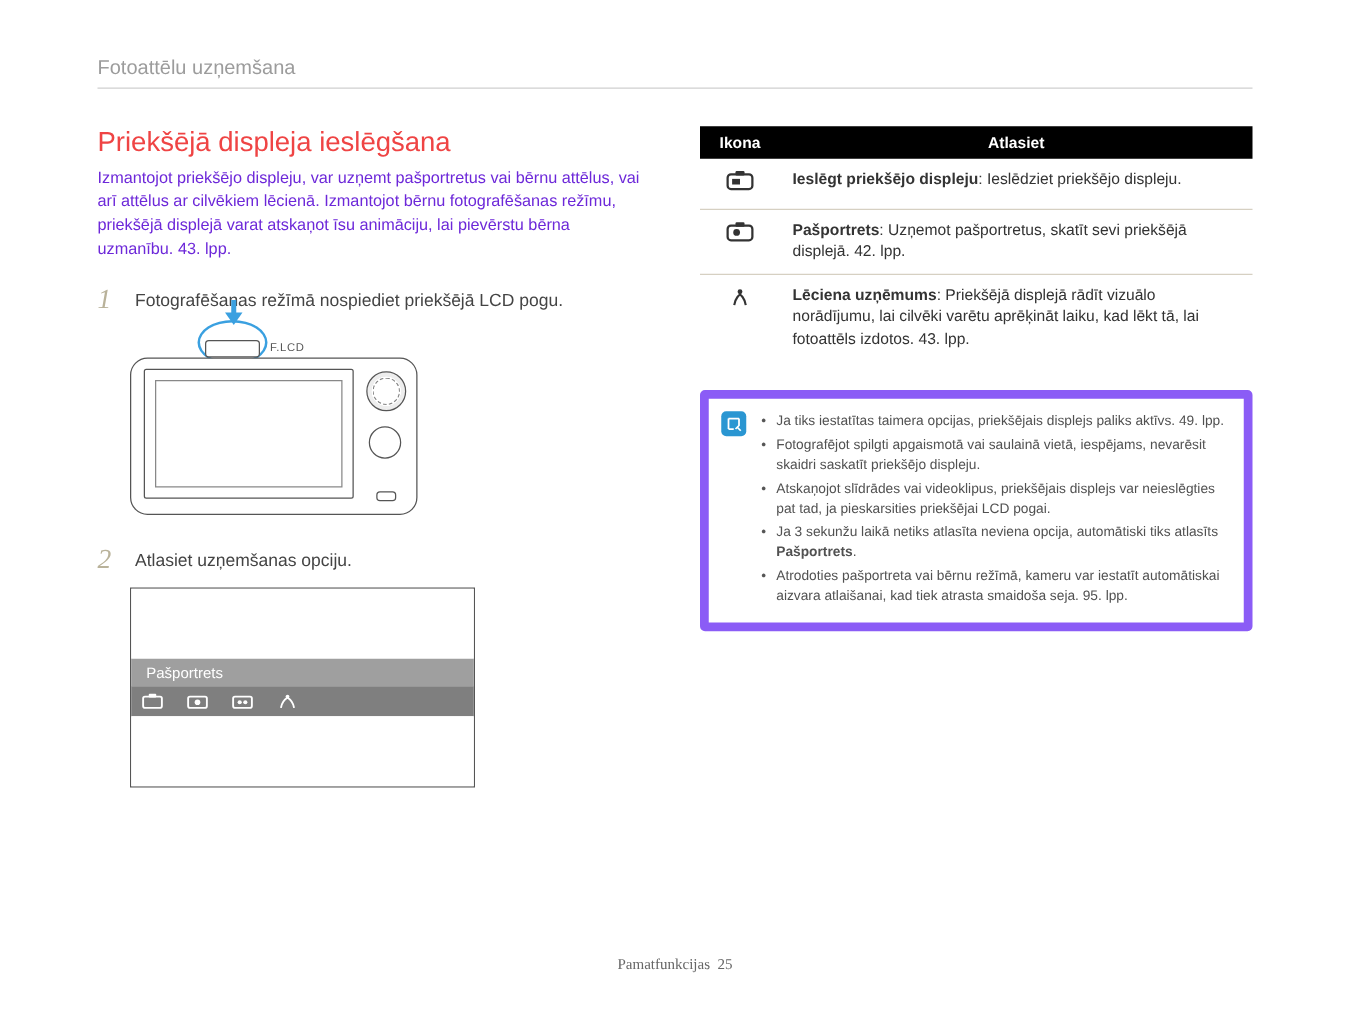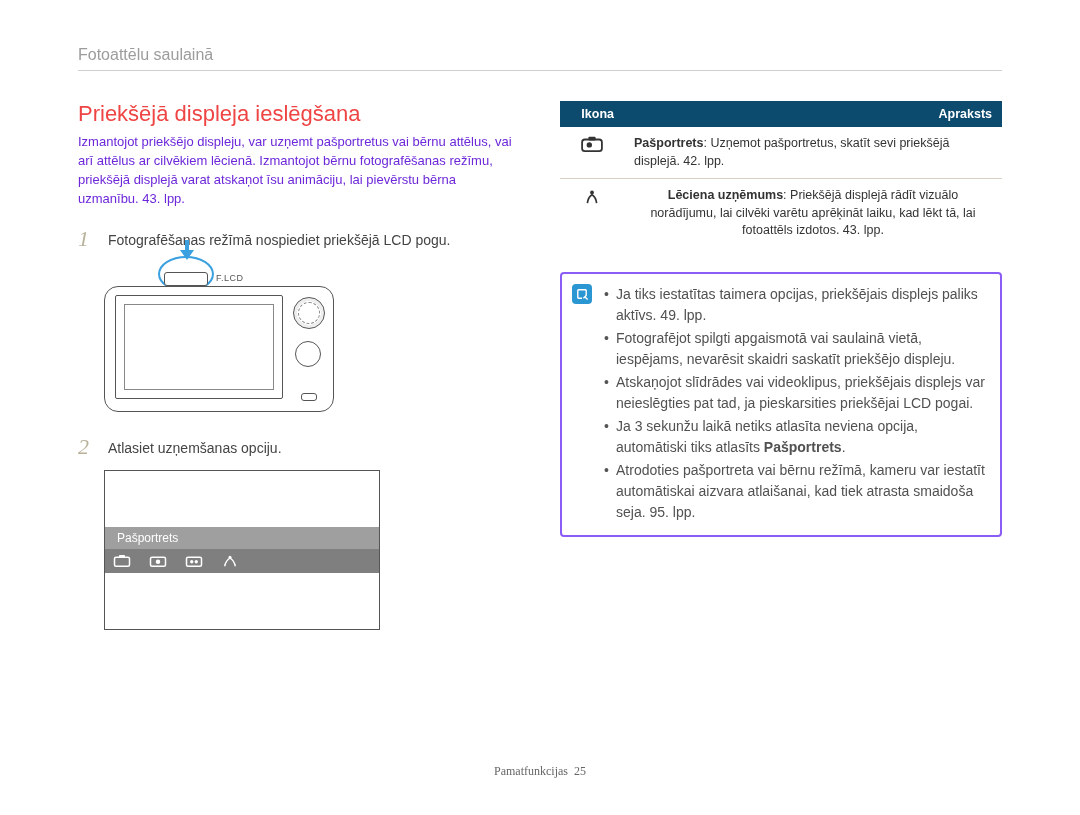--- a/index.html
+++ b/index.html
@@ -159,45 +159,45 @@
   }
   .menu-icon-row .m-icon {
     width: 18px; height: 14px;
     color: #fff;
   }
   .menu-spacer-bot { height: 56px; background: #fff; }
 
   
   .icon-table { width: 100%; border-collapse: collapse; font-size: 12.5px; }
   .icon-table th {
-    background: #0c4a6e;
+    background: #000000;
     color: #fff;
-    text-align: right;
+    text-align: center;
     font-weight: 700;
     padding: 6px 10px;
   }
   .icon-table th.col-icon { width: 64px; }
   .icon-table td {
     padding: 8px 10px;
     border-bottom: 1px solid #d6d0c2;
     vertical-align: top;
     line-height: 1.4;
     color: #333;
   }
   .icon-table td.ic-cell { text-align: center; }
-  .icon-table tr:last-child td { border-bottom: none; text-align: center; }
+  .icon-table tr:last-child td { border-bottom: none; }
   .tbl-icon { display: inline-block; }
   
   .note-box {
     margin-top: 24px;
-    border: 2px solid #8b5cf6;
+    border: 7px solid #8b5cf6;
     border-radius: 4px;
     padding: 10px 12px 10px 42px;
     position: relative;
-    font-size: 14px;
+    font-size: 11px;
     color: #515151;
     line-height: 1.5;
   }
   .note-badge {
     position: absolute;
     top: 10px; left: 10px;
     width: 20px; height: 20px;
     background: #2a96d2;
     border-radius: 4px;
     color: #fff;
@@ -222,21 +222,21 @@
     font-family: Liberation Serif, serif;
   }
 
   
   svg { display:block; }
 </style>
 </head>
 <body>
 
 <div class="page-header">
-  <span>Fotoattēlu saulainā</span>
+  <span>Fotoattēlu uzņemšana</span>
 </div>
 
 <div class="columns">
 
   <div class="col-left">
     <div class="section-title">Priekšējā displeja ieslēgšana</div>
     <div class="intro">Izmantojot priekšējo displeju, var uzņemt pašportretus vai bērnu attēlus, vai arī attēlus ar cilvēkiem lēcienā. Izmantojot bērnu fotografēšanas režīmu, priekšējā displejā varat atskaņot īsu animāciju, lai pievērstu bērna uzmanību. 43. lpp.</div>
 
     <div class="step-row">
       <div class="step-num">1</div>
@@ -302,24 +302,36 @@
       </div>
       <div class="menu-spacer-bot"></div>
     </div>
   </div>
 
   <div class="col-right">
     <table class="icon-table">
       <thead>
         <tr>
           <th class="col-icon">Ikona</th>
-          <th>Apraksts</th>
+          <th>Atlasiet</th>
         </tr>
       </thead>
       <tbody>
+        <tr>
+          <td class="ic-cell">
+            <span class="tbl-icon">
+              <svg viewBox="0 0 26 20" width="24" height="18">
+                  <rect x="2" y="5" width="22" height="13" rx="3" fill="none" stroke="#333" stroke-width="2"></rect>
+                  <rect x="9" y="2" width="8" height="4" rx="1" fill="#333"></rect>
+                  <rect x="6" y="9" width="7" height="5" fill="#333"></rect>
+                </svg>
+            </span>
+          </td>
+          <td><b>Ieslēgt priekšējo displeju</b><span>: Ieslēdziet priekšējo displeju.</span></td>
+        </tr>
         <tr>
           <td class="ic-cell">
             <span class="tbl-icon">
               <svg viewBox="0 0 26 20" width="24" height="18">
                   <rect x="2" y="5" width="22" height="13" rx="3" fill="none" stroke="#333" stroke-width="2"></rect>
                   <rect x="9" y="2" width="8" height="4" rx="1" fill="#333"></rect>
                   <circle cx="10" cy="11" r="3" fill="#333"></circle>
                 </svg>
             </span>
           </td>

